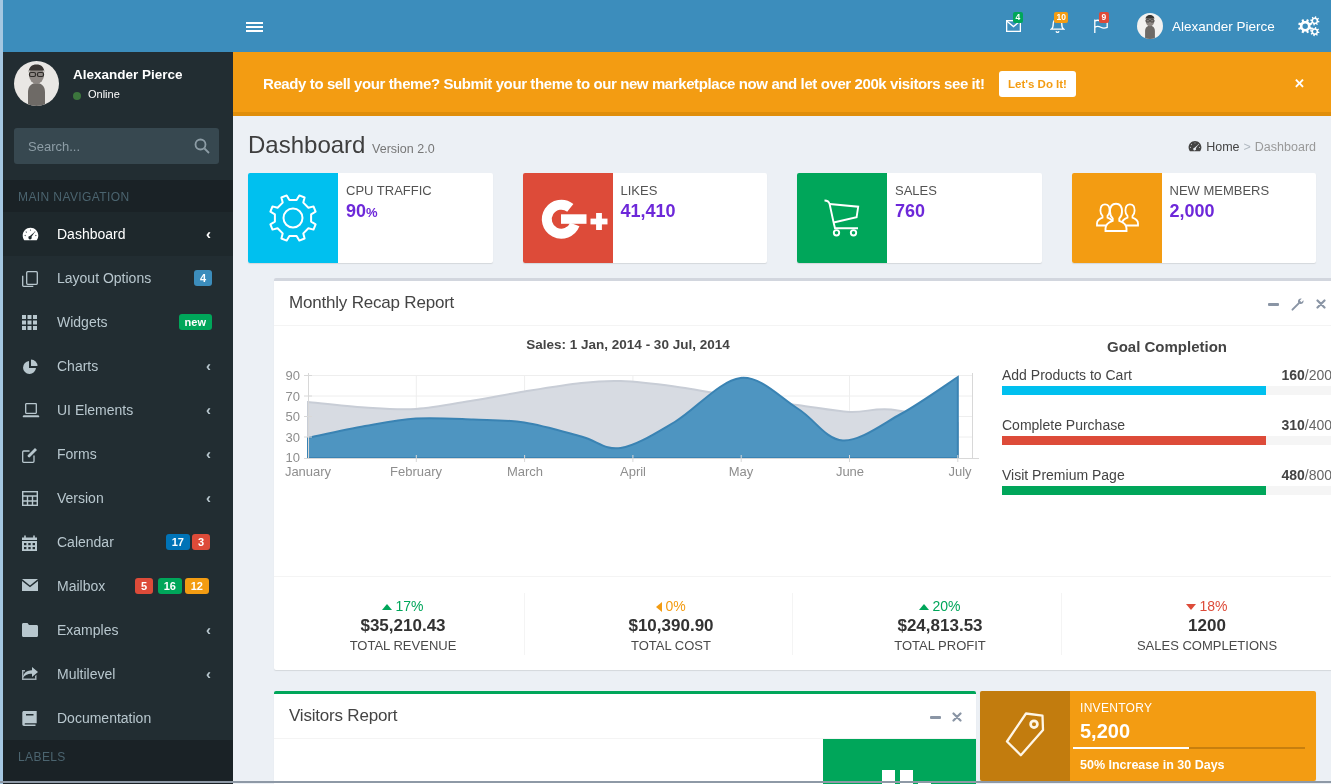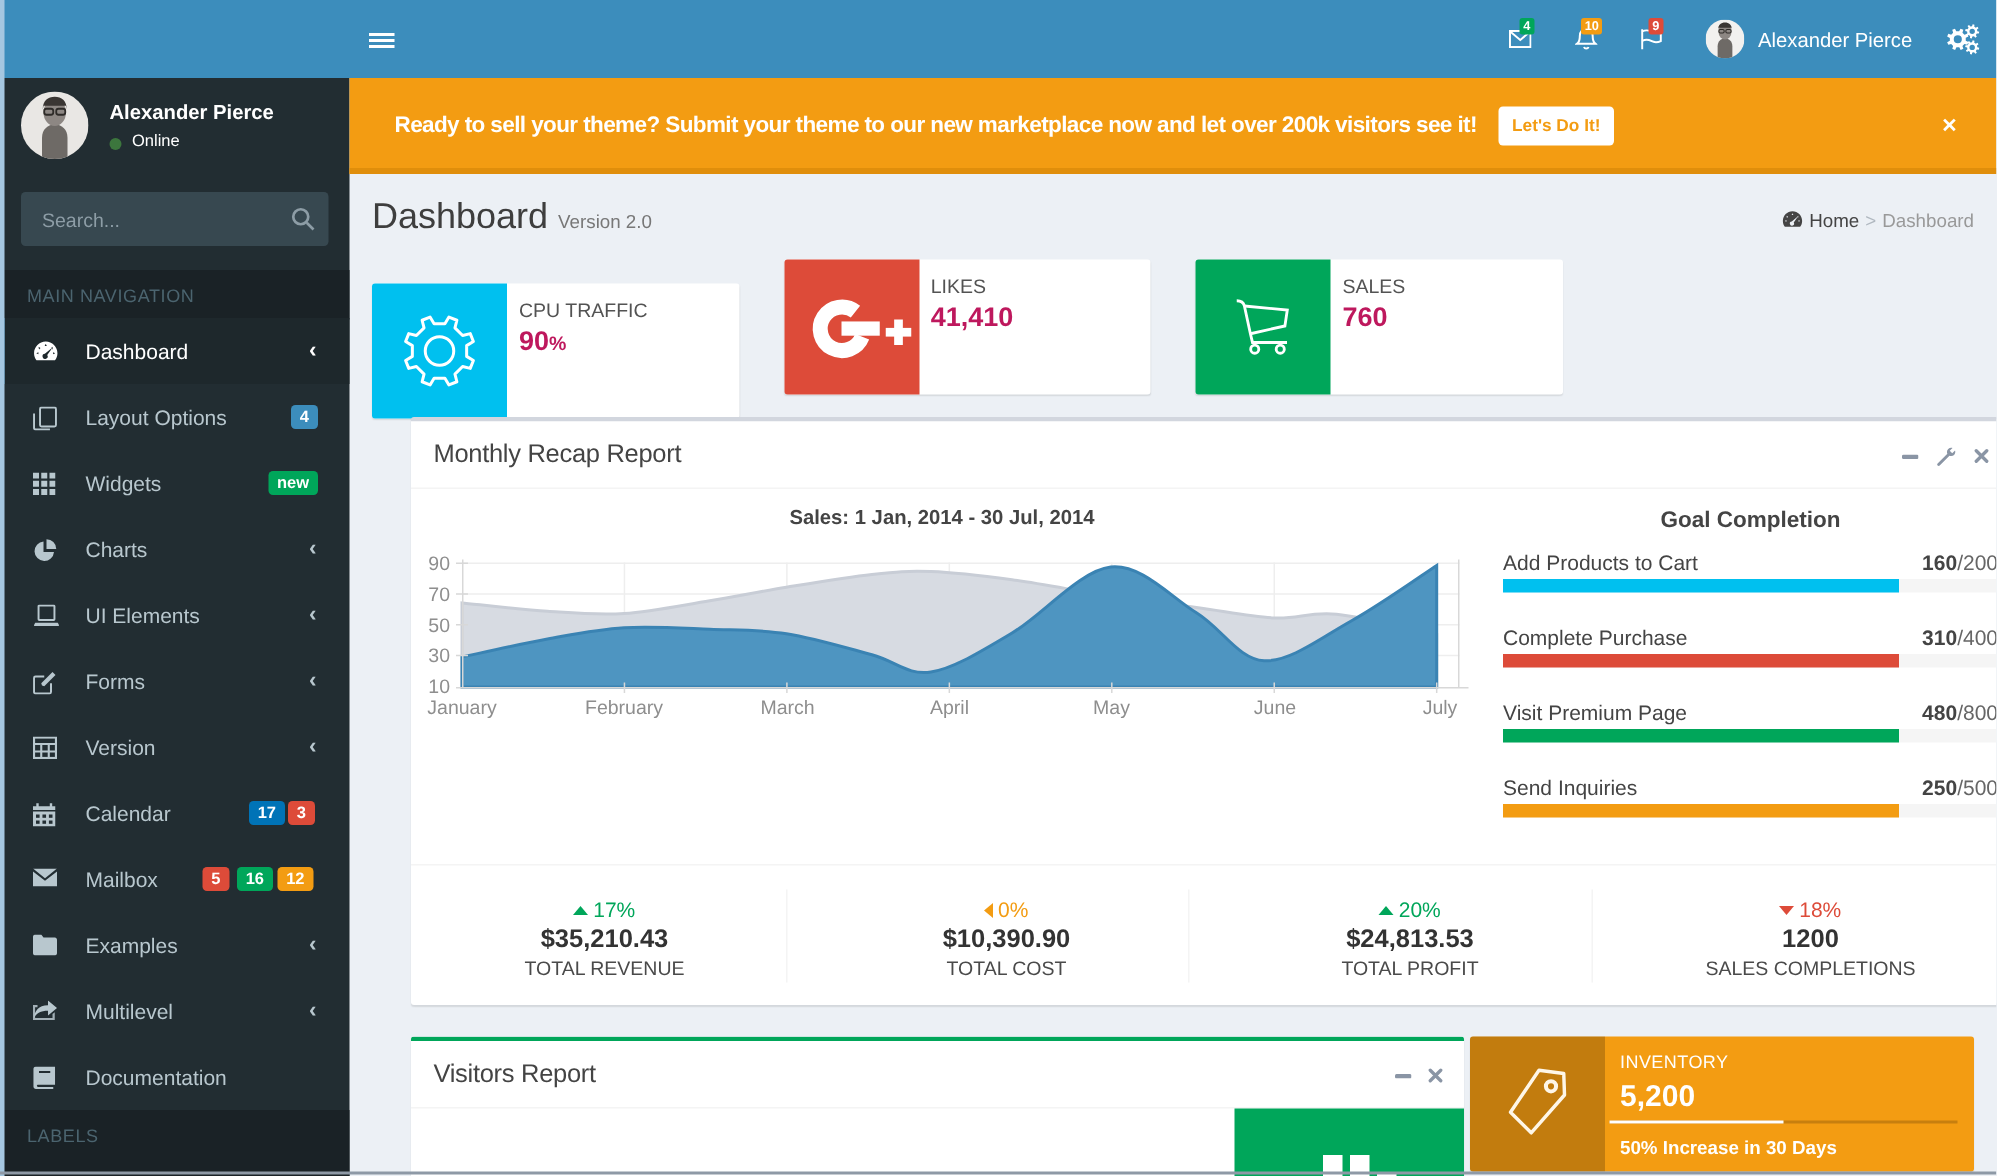--- a/index.html
+++ b/index.html
@@ -35,21 +35,21 @@
 .ch-h1 { position:absolute; left:248px; top:131px; font-size:24px; color:#3e3e3e; font-weight:400; }
 .ch-ver { font-size:12.5px; color:#777; font-weight:400; }
 .breadcrumb { position:absolute; right:15px; top:140px; font-size:12.5px; color:#444; }
 .breadcrumb .bc-sep { color:#b0b8c0; padding:0 4px; }
 .breadcrumb .bc-act { color:#999; }
 
 
 .info-box { position:absolute; top:173px; width:244.5px; height:90px; background:#fff; box-shadow:0 1px 1px rgba(0,0,0,0.1); border-radius:2px; }
 .ib-icon { position:absolute; left:0; top:0; width:90px; height:90px; border-radius:2px 0 0 2px; }
 .ib-text { position:absolute; left:98px; top:10px; font-size:13px; color:#535353; text-transform:uppercase; }
-.ib-num { position:absolute; left:98px; top:28px; font-size:18px; font-weight:700; color:#be185d; }
+.ib-num { position:absolute; left:98px; top:28px; font-size:18px; font-weight:700; color:#6d28d9; }
 .ib-num small { font-size:13px; font-weight:700; }
 
 
 .box { position:absolute; background:#fff; box-shadow:0 1px 1px rgba(0,0,0,0.1); border-radius:2px;margin-left:26px; }
 .box-title { position:absolute; left:15px; top:12px; font-size:17px; color:#444; letter-spacing:-0.2px; }
 
 
 .goal-label { font-size:14px; color:#444; }
 .goal-num { font-size:14px; color:#444; }
 .fblock { width:240px; text-align:center; }
@@ -280,21 +280,21 @@
     <div class="abs" style="left:30px;top:23px;width:726px;font-size:15px;font-weight:700;letter-spacing:-0.4px;white-space:nowrap;">Ready to sell your theme? Submit your theme to our new marketplace now and let over 200k visitors see it!</div>
     <div class="abs" style="left:766px;top:19px;background:#fff;color:#f39c12;font-size:11.5px;font-weight:700;border-radius:3px;padding:7px 9px;">Let's Do It!</div>
     <div class="abs" style="right:26px;top:24px;font-size:13px;font-weight:700;color:#fff;">✕</div>
   </div>
 
   <div class="ch-h1">Dashboard <span class="ch-ver">Version 2.0</span></div>
   <div class="breadcrumb"><svg style="vertical-align:-2px;margin-right:4px;" width="14" height="13" viewBox="0 0 17 15" fill="#444">
         <path d="M8.5 0.7 C4.2 0.7 0.7 4.2 0.7 8.5 C0.7 10.3 1.3 11.9 2.3 13.2 L14.7 13.2 C15.7 11.9 16.3 10.3 16.3 8.5 C16.3 4.2 12.8 0.7 8.5 0.7 Z M8.5 2.2 L9.2 3.6 L7.8 3.6 Z M3.7 4.2 L5 5 L4 6 Z M13.3 4.2 L13 6 L12 5 Z M2.2 8.5 L3.6 7.8 L3.6 9.2 Z M14.8 8.5 L13.4 9.2 L13.4 7.8 Z M13.2 4.5 L9.5 9.7 A1.7 1.7 0 1 1 7.9 8.9 Z" fill="#444"></path>
       </svg>Home<span class="bc-sep">&gt;</span><span class="bc-act">Dashboard</span></div>
 
-  <div class="info-box" style="left:248px;margin-top:16px;">
+  <div class="info-box" style="left:248px;">
     <div class="ib-icon" style="background:#00c0ef;">
       <svg style="position:absolute;left:21px;top:21px;" width="48" height="48" viewBox="0 0 48 48" fill="none" stroke="#fff" stroke-width="2" stroke-linejoin="round">
         <circle cx="24" cy="24" r="9.5"></circle>
         <path d="M42.1,27.6 L46.6,30.3 L44.5,35.6 L39.4,34.3 L34.3,39.4 L35.6,44.5 L30.3,46.6 L27.6,42.1 L20.4,42.1 L17.7,46.6 L12.4,44.5 L13.7,39.4 L8.6,34.3 L3.5,35.6 L1.4,30.3 L5.9,27.6 L5.9,20.4 L1.4,17.7 L3.5,12.4 L8.6,13.7 L13.7,8.6 L12.4,3.5 L17.7,1.4 L20.4,5.9 L27.6,5.9 L30.3,1.4 L35.6,3.5 L34.3,8.6 L39.4,13.7 L44.5,12.4 L46.6,17.7 L42.1,20.4 Z"></path>
       </svg>
     </div>
     <div class="ib-text">CPU TRAFFIC</div>
     <div class="ib-num">90<small>%</small></div>
   </div>
   <div class="info-box" style="left:522.5px;">
@@ -313,20 +313,31 @@
     <div class="ib-icon" style="background:#00a65a;">
       <svg style="position:absolute;left:0;top:0;" width="90" height="90" viewBox="0 0 90 90" fill="none" stroke="#fff" stroke-width="1.9">
         <path d="M27.5 27.5 C30 27.5 32 28.6 32.6 31 L36.6 49.5 L38 55.3 L61 55.3"></path>
         <path d="M32.6 31 L61.2 33.7 L59.6 44.3 L36.6 49.5"></path>
         <circle cx="39.5" cy="59.8" r="2.7"></circle>
         <circle cx="56.5" cy="59.8" r="2.7"></circle>
       </svg>
     </div>
     <div class="ib-text">SALES</div>
     <div class="ib-num">760</div>
+  </div>
+  <div class="info-box" style="left:1071.5px;">
+    <div class="ib-icon" style="background:#f39c12;">
+      <svg style="position:absolute;left:0;top:0;" width="90" height="90" viewBox="0 0 90 90" fill="none" stroke="#fff" stroke-width="1.9">
+        <path d="M25 52.5 L25 50.5 C25 47.5 27.5 45.8 30.5 44.7 L30.5 42.8 C29.3 41.7 28.4 39.6 28.4 37.4 C28.4 33.4 30.2 31.4 33 31.4 C35.8 31.4 37.6 33.4 37.6 37.4 C37.6 39.6 36.7 41.7 35.5 42.8 L35.5 44.7 C38.5 45.8 41 47.5 41 50.5 L41 52.5 Z" stroke-width="1.8"></path>
+        <path d="M50 52.5 L50 50.5 C50 47.5 52.5 45.8 55.5 44.7 L55.5 42.8 C54.3 41.7 53.4 39.6 53.4 37.4 C53.4 33.4 55.2 31.4 58 31.4 C60.8 31.4 62.6 33.4 62.6 37.4 C62.6 39.6 61.7 41.7 60.5 42.8 L60.5 44.7 C63.5 45.8 66 47.5 66 50.5 L66 52.5 Z" stroke-width="1.8"></path>
+        <path d="M33.5 58 L33.5 55.5 C33.5 51.5 36.8 49.3 40.7 47.9 L40.7 45.4 C39.2 44 38 41.3 38 38.5 C38 33.3 40.4 30.7 44 30.7 C47.6 30.7 50 33.3 50 38.5 C50 41.3 48.8 44 47.3 45.4 L47.3 47.9 C51.2 49.3 54.5 51.5 54.5 55.5 L54.5 58 Z" fill="#f39c12" stroke-width="1.9"></path>
+      </svg>
+    </div>
+    <div class="ib-text">NEW MEMBERS</div>
+    <div class="ib-num">2,000</div>
   </div>
 
   <div class="box" id="recap" style="left:248px;top:278px;width:1068px;height:392px;border-top:3px solid #d2d6de;">
     <div class="box-title">Monthly Recap Report</div>
     <svg class="abs" style="left:994px;top:22px;" width="11" height="3" viewBox="0 0 11 3" fill="#8a95a5">
         <rect width="11" height="3" rx="1"></rect>
       </svg>
     <svg class="abs" style="left:1017px;top:17px;" width="13" height="13" viewBox="0 0 14 14" fill="#8a95a5">
         <path d="M10.5 0.5 C9 0.5 7.5 1.8 7.5 3.5 C7.5 4 7.6 4.4 7.8 4.8 L0.8 11.8 C0.4 12.2 0.4 12.9 0.8 13.3 C1.2 13.7 1.9 13.7 2.3 13.3 L9.3 6.3 C9.7 6.4 10.1 6.5 10.5 6.5 C12.2 6.5 13.5 5.1 13.5 3.5 C13.5 3.1 13.4 2.8 13.3 2.5 L11.3 4.5 L9.5 2.7 L11.5 0.7 C11.2 0.6 10.8 0.5 10.5 0.5 Z"></path>
       </svg>
@@ -384,27 +395,20 @@
             <div style="width:80%;height:9px;background:#dd4b39;"></div>
           </div>
       </div>
       <div style="position:relative;height:50px;">
         <span class="goal-label">Visit Premium Page</span>
         <span class="goal-num" style="position:absolute;right:0;top:0;"><b>480</b><span style="color:#666;">/800</span></span>
         <div style="position:absolute;left:0;top:19px;width:330px;height:9px;background:#f5f5f5;border-radius:1px;">
             <div style="width:80%;height:9px;background:#00a65a;"></div>
           </div>
       </div>
-      <div style="position:relative;height:50px;">
-        <span class="goal-label">Send Inquiries</span>
-        <span class="goal-num" style="position:absolute;right:0;top:0;"><b>250</b><span style="color:#666;">/500</span></span>
-        <div style="position:absolute;left:0;top:19px;width:330px;height:9px;background:#f5f5f5;border-radius:1px;">
-            <div style="width:80%;height:9px;background:#f39c12;"></div>
-          </div>
-      </div>
     </div>
 
     <div class="abs" style="left:0;top:294.5px;width:1068px;height:1px;background:#f4f4f4;"></div>
     <div class="abs" style="left:249.5px;top:312px;width:1px;height:62px;background:#f4f4f4;"></div>
     <div class="abs" style="left:518px;top:312px;width:1px;height:62px;background:#f4f4f4;"></div>
     <div class="abs" style="left:786.5px;top:312px;width:1px;height:62px;background:#f4f4f4;"></div>
     <div class="abs fblock" style="left:9px;top:317px;">
       <div class="fb-pct" style="color:#00a65a;"><span class="caret-up"></span>17%</div>
       <div class="fb-num">$35,210.43</div>
       <div class="fb-lbl">TOTAL REVENUE</div>

